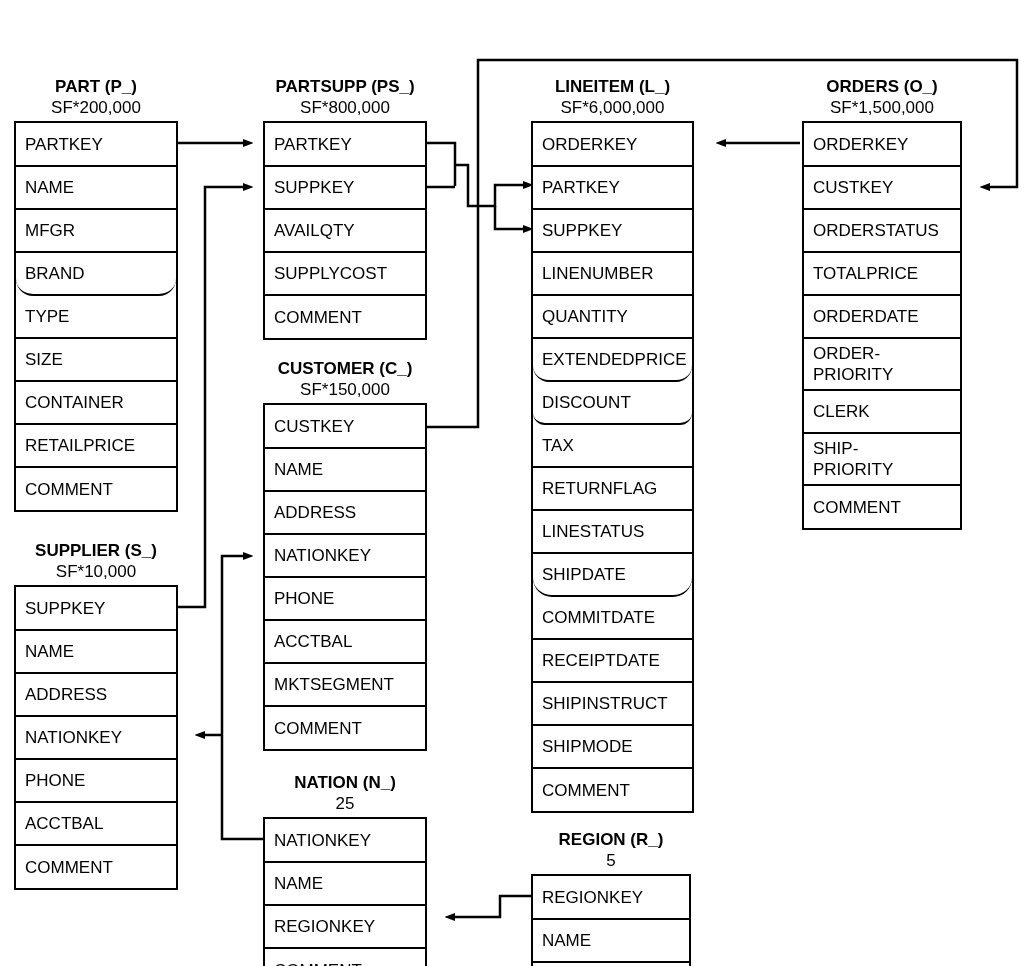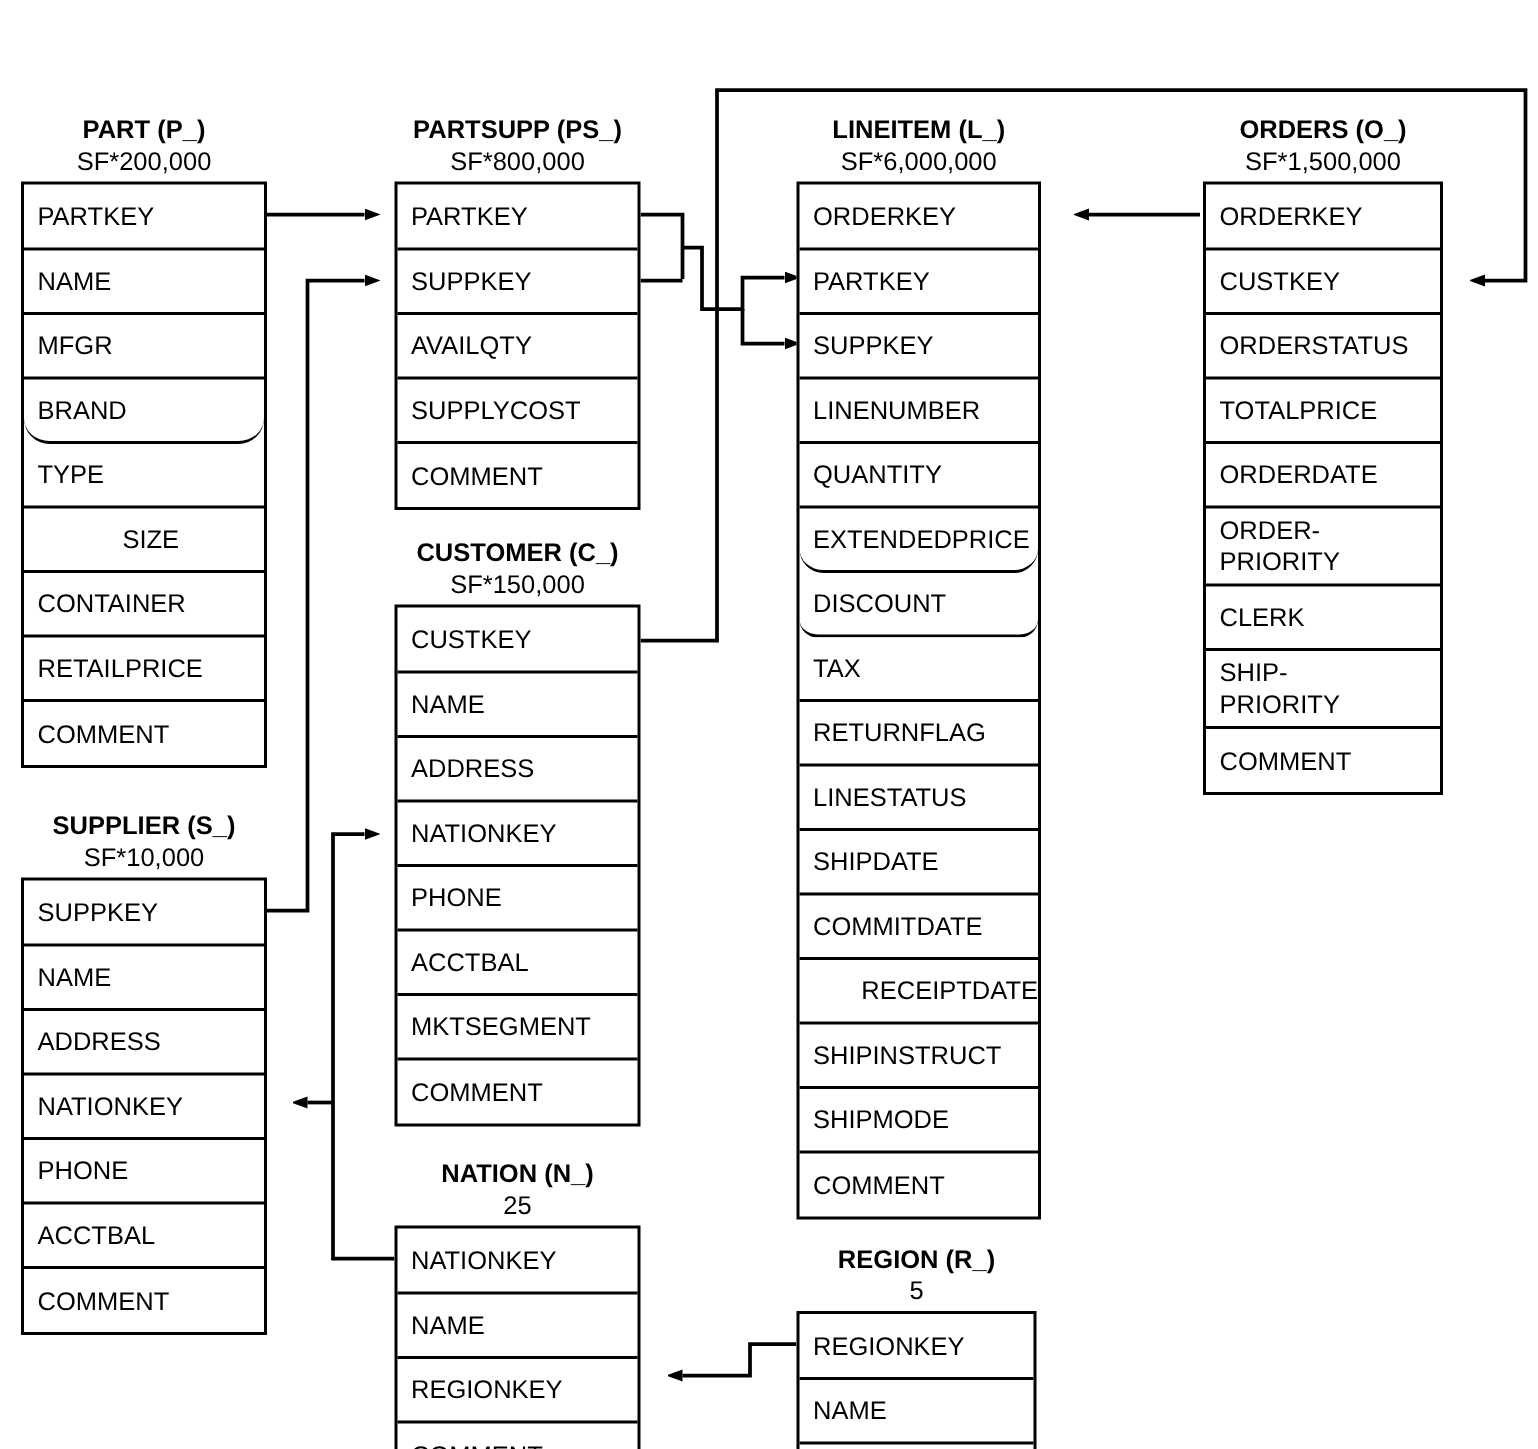--- a/index.html
+++ b/index.html
@@ -122,21 +122,21 @@
         </div>
       <div class="field" style="height:43px;">
         <span class="field-label">MFGR</span>
         </div>
       <div class="field" style="height:43px;border-radius:17px;">
         <span class="field-label">BRAND</span>
         </div>
       <div class="field" style="height:43px;">
         <span class="field-label">TYPE</span>
         </div>
-      <div class="field" style="height:43px;justify-content:center;">
+      <div class="field" style="height:43px;">
         <span class="field-label">SIZE</span>
         </div>
       <div class="field" style="height:43px;">
         <span class="field-label">CONTAINER</span>
         </div>
       <div class="field" style="height:43px;">
         <span class="field-label">RETAILPRICE</span>
         </div>
       <div class="field" style="height:42px;">
         <span class="field-label">COMMENT</span>
@@ -271,27 +271,27 @@
         </div>
       <div class="field" style="height:43px;">
         <span class="field-label">TAX</span>
         </div>
       <div class="field" style="height:43px;">
         <span class="field-label">RETURNFLAG</span>
         </div>
       <div class="field" style="height:43px;">
         <span class="field-label">LINESTATUS</span>
         </div>
-      <div class="field" style="height:43px;">
+      <div class="field" style="height:43px;border-radius:19px;">
         <span class="field-label">SHIPDATE</span>
         </div>
       <div class="field" style="height:43px;">
         <span class="field-label">COMMITDATE</span>
         </div>
-      <div class="field" style="height:43px;justify-content:flex-end;">
+      <div class="field" style="height:43px;">
         <span class="field-label">RECEIPTDATE</span>
         </div>
       <div class="field" style="height:43px;">
         <span class="field-label">SHIPINSTRUCT</span>
         </div>
       <div class="field" style="height:43px;">
         <span class="field-label">SHIPMODE</span>
         </div>
       <div class="field" style="height:42px;">
         <span class="field-label">COMMENT</span>

